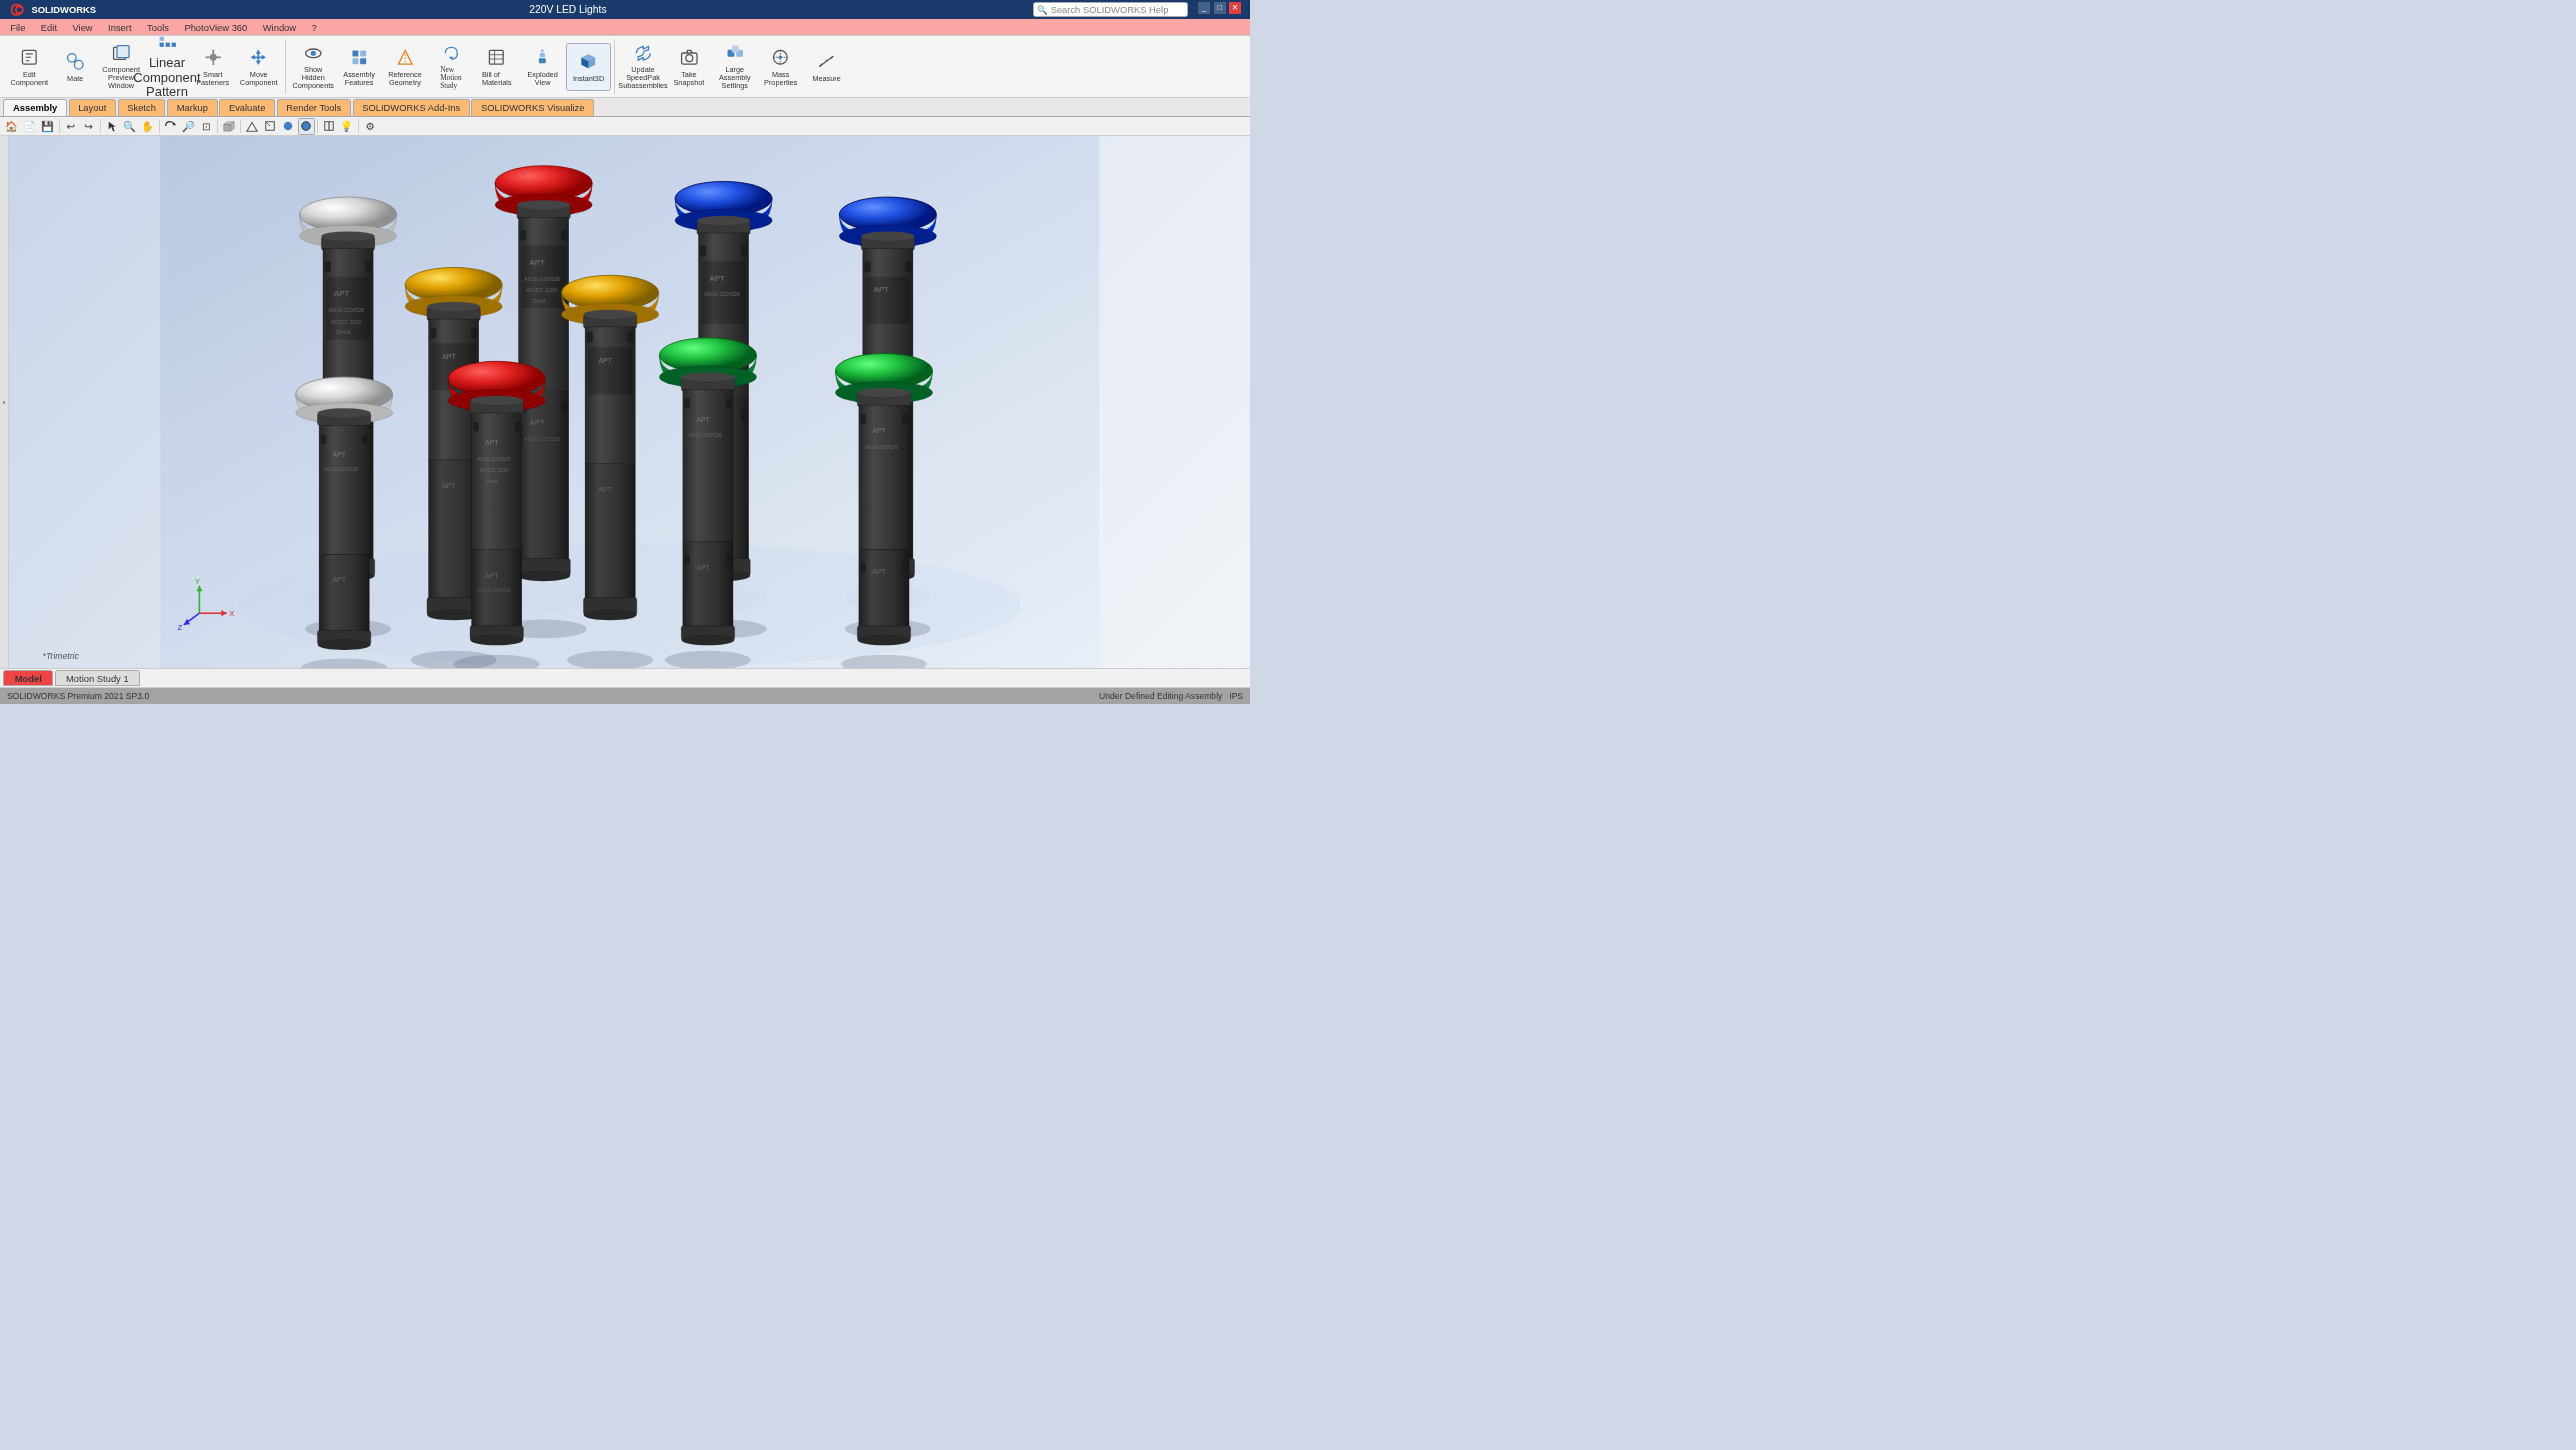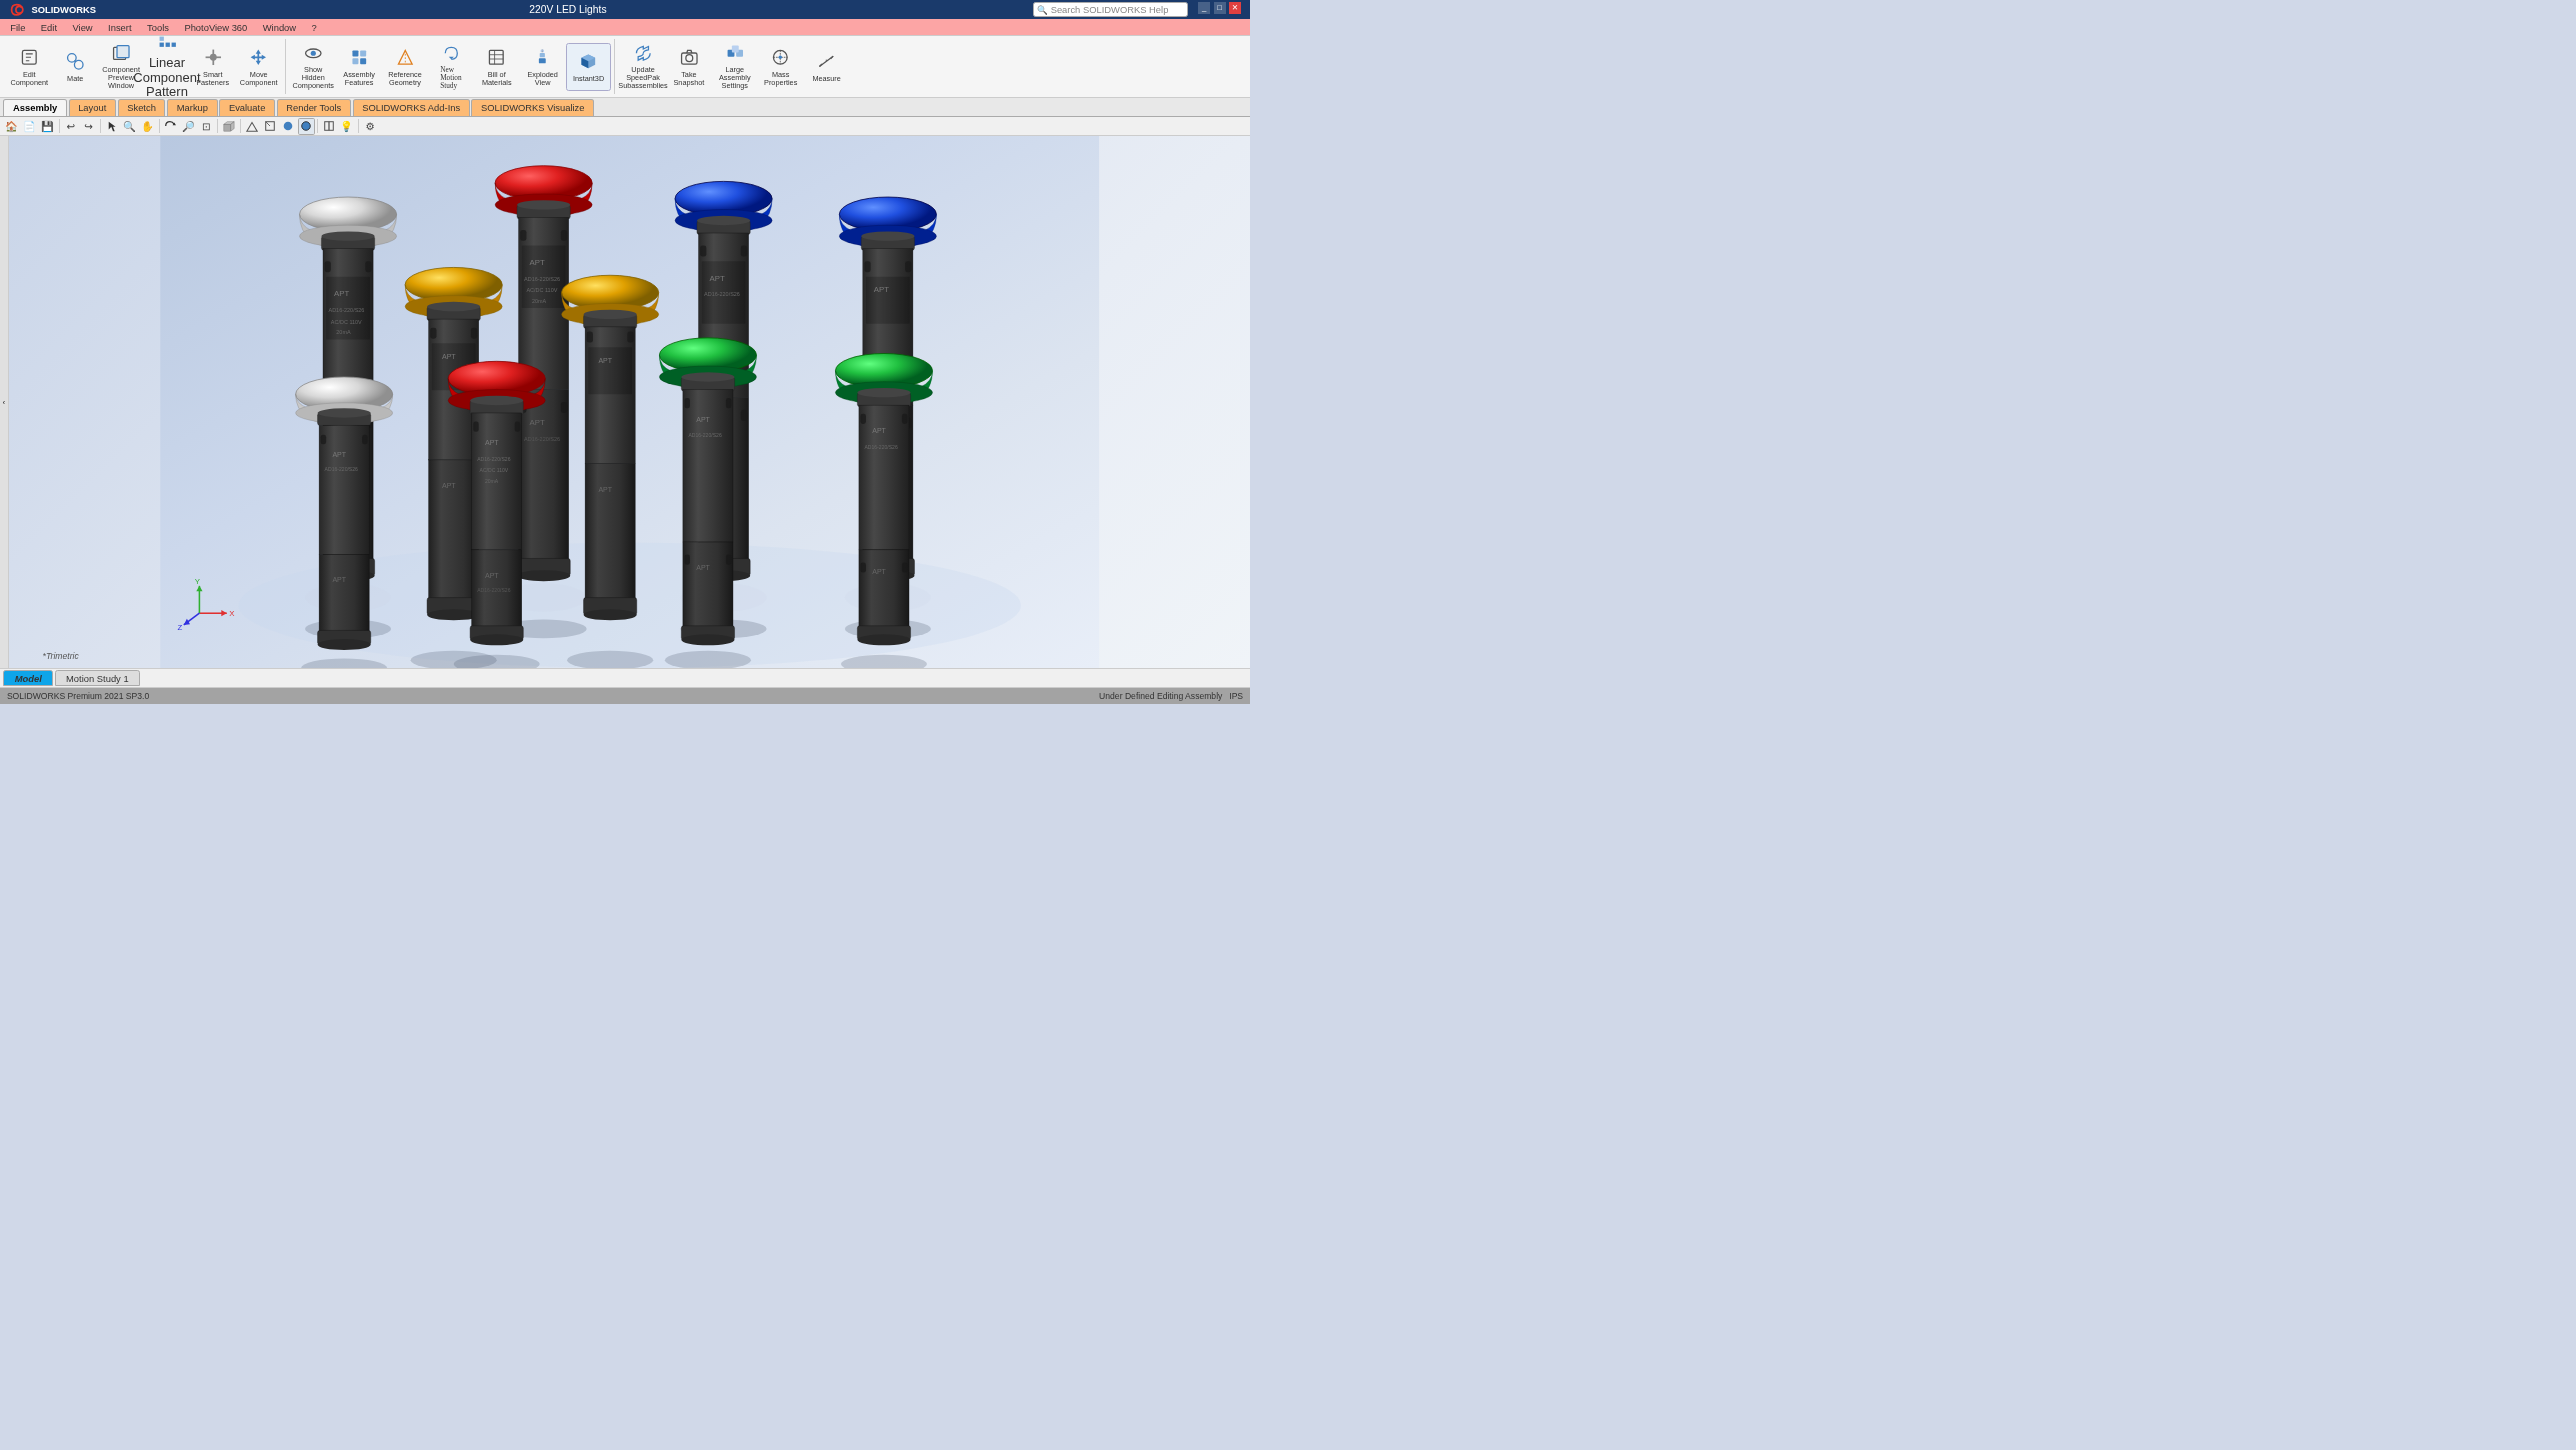--- a/index.html
+++ b/index.html
@@ -229,23 +229,22 @@
     .bottom-tab {
       padding: 1.7px 10.3px;
       font-size: 9.4px;
       cursor: pointer;
       background: #ddd;
       border: 0.9px solid #aaa;
       border-radius: 2.6px 2.6px 0 0;
       color: #333;
     }
     .bottom-tab.active {
-      background: #0ea5e9;
+      background: #ef4444;
       font-weight: 600;
-      font-style: italic;
     }
 
     
     #led-svg {
       width: 100%;
       height: 100%;
     }
 
     
     #sw-logo {
@@ -416,21 +415,21 @@
     </div>
     <div class="toolbar-btn">
       <div class="icon">
         <svg width="20.6" height="20.6" viewBox="0 0 24 24">
             <rect x="4" y="4" width="16" height="16" fill="none" stroke="#555" stroke-width="1.5" rx="1"></rect>
             <line x1="4" y1="9" x2="20" y2="9" stroke="#555" stroke-width="1"></line>
             <line x1="4" y1="14" x2="20" y2="14" stroke="#555" stroke-width="1"></line>
             <line x1="10" y1="4" x2="10" y2="20" stroke="#555" stroke-width="1"></line>
           </svg>
       </div>
-      <span style="font-size:7.3px;text-align:center;line-height:1.1;">Bill of<br>Materials</span>
+      <span style="font-size:7.3px;text-align:left;line-height:1.1;">Bill of<br>Materials</span>
     </div>
     <div class="toolbar-btn">
       <div class="icon">
         <svg width="20.6" height="20.6" viewBox="0 0 24 24">
             <rect x="8" y="13" width="8" height="6" fill="#4080c0" rx="1"></rect>
             <rect x="9" y="7" width="6" height="5" fill="#90b8e0" rx="1"></rect>
             <rect x="10" y="3" width="4" height="3" fill="#b8d0f0" rx="1"></rect>
             <line x1="12" y1="3" x2="12" y2="7" stroke="#888" stroke-width="1" stroke-dasharray="1,1"></line>
           </svg>
       </div>

